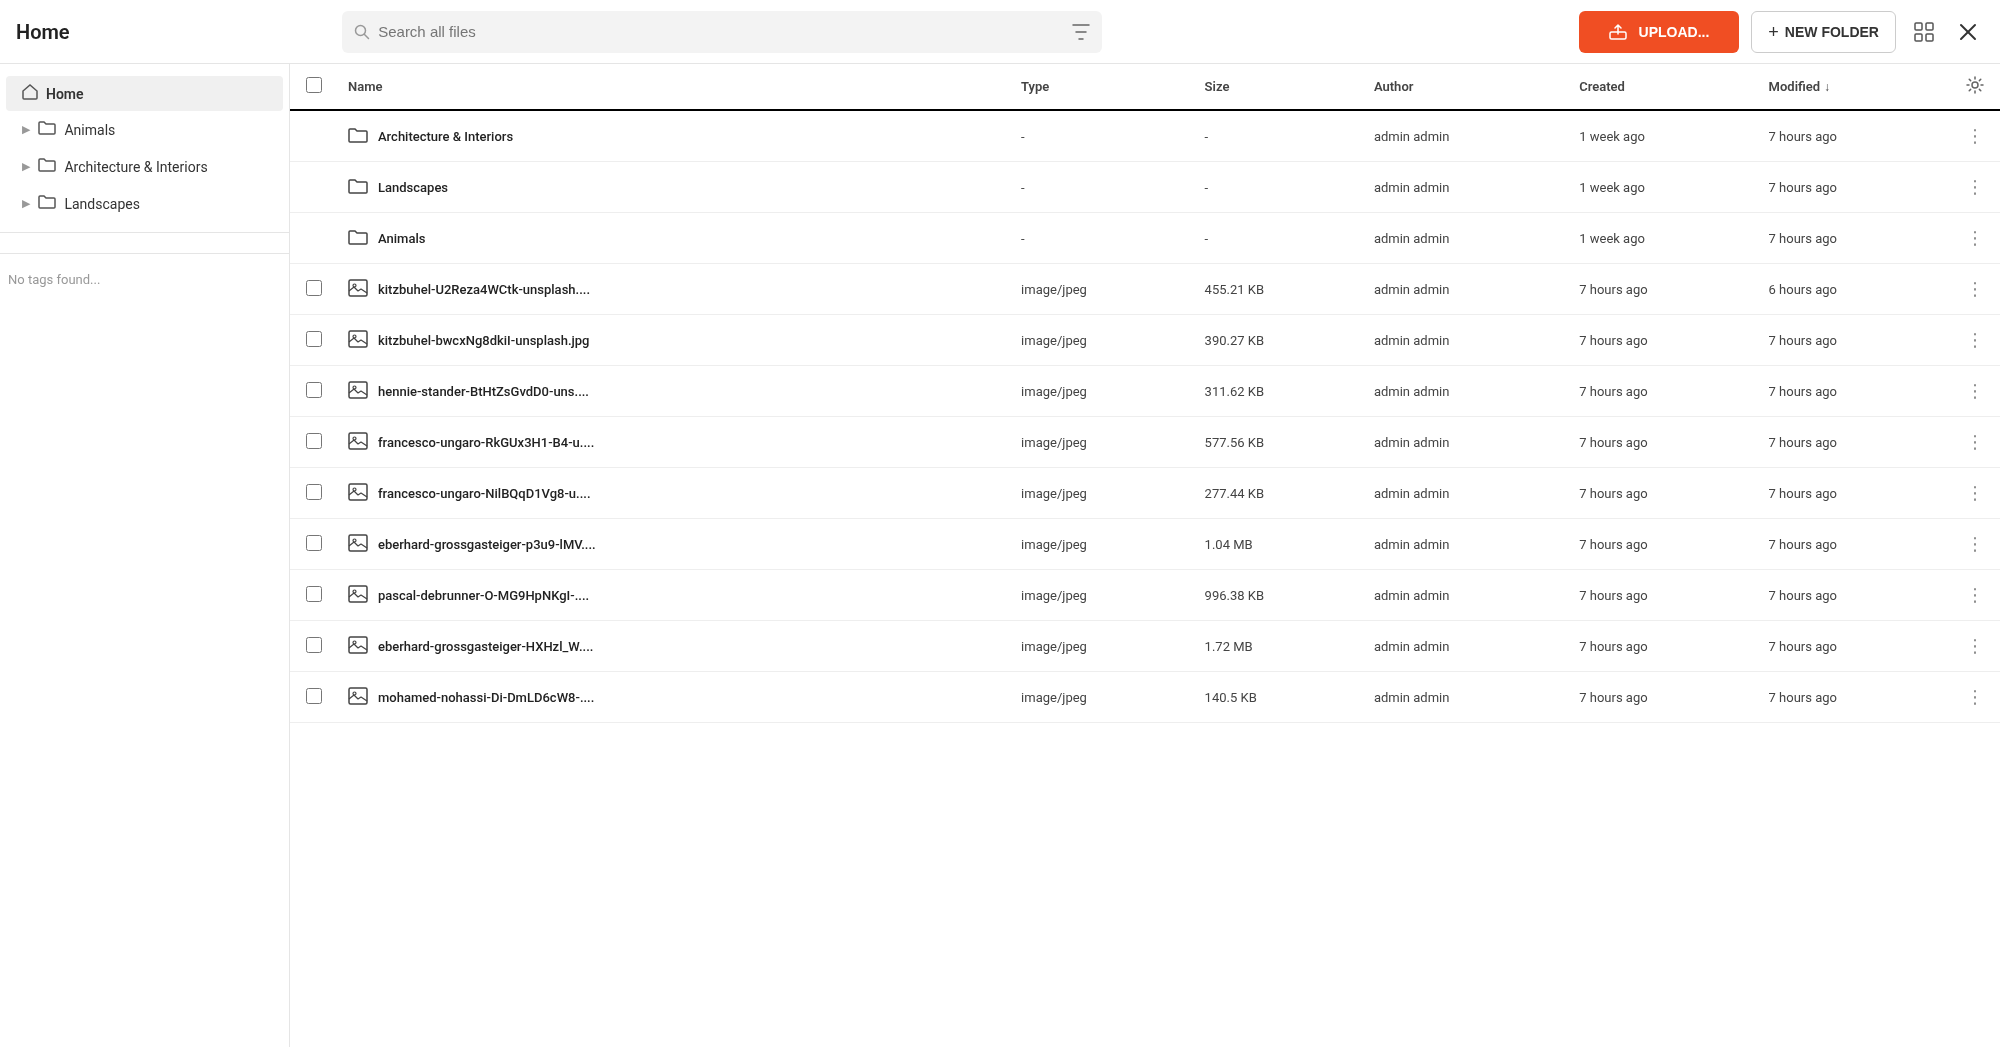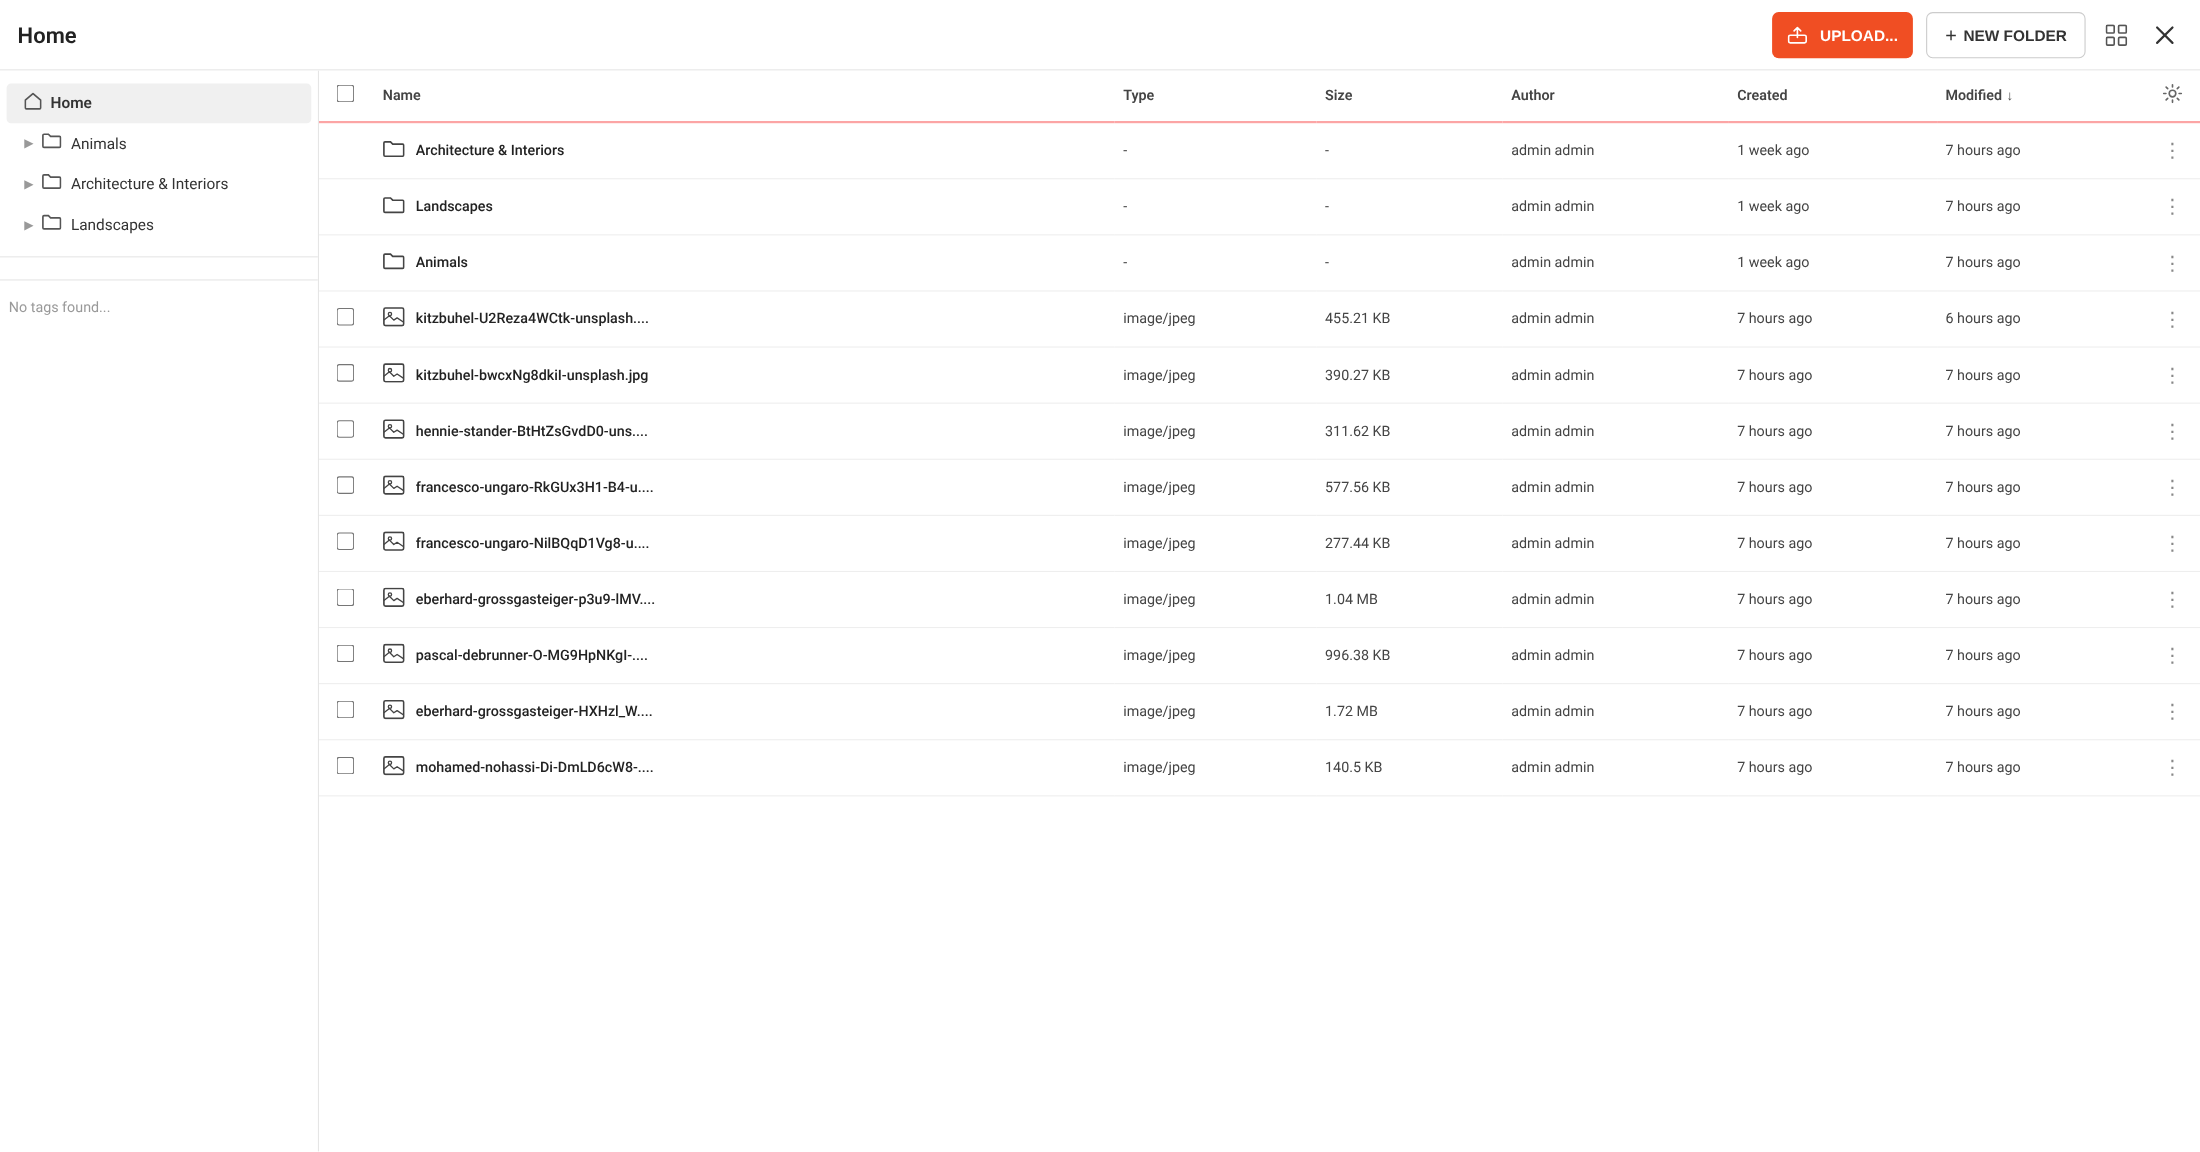--- a/index.html
+++ b/index.html
@@ -42,21 +42,21 @@
       color: #666;
       width: 100%;
     }
     .search-icon-wrap { color: #999; display: flex; align-items: center; }
     .filter-icon-wrap { color: #555; display: flex; align-items: center; cursor: pointer; }
     .header-actions { display: flex; align-items: center; gap: 12px; margin-left: auto; }
     .btn-upload {
       display: flex; align-items: center; gap: 12px;
       background: #f04e23; color: #fff;
       border: none; border-radius: 6px;
-      padding: 0 14px; height: 42px;
+      padding: 0 30px; height: 42px;
       font-size: 14px; font-weight: 600;
       cursor: pointer; white-space: nowrap;
     }
     .btn-new-folder {
       display: flex; align-items: center; gap: 6px;
       background: #fff; color: #333;
       border: 1.5px solid #ccc; border-radius: 6px;
       padding: 0 16px; height: 42px;
       font-size: 14px; font-weight: 600;
       cursor: pointer; white-space: nowrap;
@@ -108,21 +108,21 @@
       display: flex;
       flex-direction: column;
     }
 
     
     .file-table {
       width: 100%;
       border-collapse: collapse;
     }
     .file-table thead tr {
-      border-bottom: 2px solid #fca5a5;
+      border-bottom: 2px solid #000000;
     }
     .file-table th {
       text-align: left;
       padding: 12px 8px;
       font-weight: 600;
       font-size: 13px;
       color: #444;
       white-space: nowrap;
     }
     .file-table th:first-child { width: 50px; padding-left: 16px; }
@@ -145,20 +145,34 @@
 
     
     input[type="checkbox"] { width: 16px; height: 16px; cursor: pointer; accent-color: #f04e23; }
   </style>
 </head>
 <body>
 
 <div class="header">
   <span class="header-title">Home</span>
 
+  <div class="search-bar">
+    <span class="search-icon-wrap">
+      <svg width="16" height="16" viewBox="0 0 16 16" fill="none">
+          <circle cx="6.5" cy="6.5" r="5" stroke="#999" stroke-width="1.5"></circle>
+          <line x1="10.5" y1="10.5" x2="14.5" y2="14.5" stroke="#999" stroke-width="1.5" stroke-linecap="round"></line>
+        </svg>
+    </span>
+    <input type="text" placeholder="Search all files" style="">
+    <span class="filter-icon-wrap">
+      <svg width="18" height="16" viewBox="0 0 18 16" fill="none">
+          <path d="M1 1h16M4 8h10M7 15h4" stroke="#666" stroke-width="1.5" stroke-linecap="round"></path>
+        </svg>
+    </span>
+  </div>
 
   <div class="header-actions">
     <button class="btn-upload">
       <svg width="18" height="16" viewBox="0 0 18 16" fill="none">
           <rect x="1" y="8" width="16" height="7" rx="1.5" stroke="white" stroke-width="1.5"></rect>
           <path d="M9 1v9M6 4l3-3 3 3" stroke="white" stroke-width="1.5" stroke-linecap="round" stroke-linejoin="round"></path>
         </svg>
       <span>UPLOAD...</span>
     </button>
     <button class="btn-new-folder">

